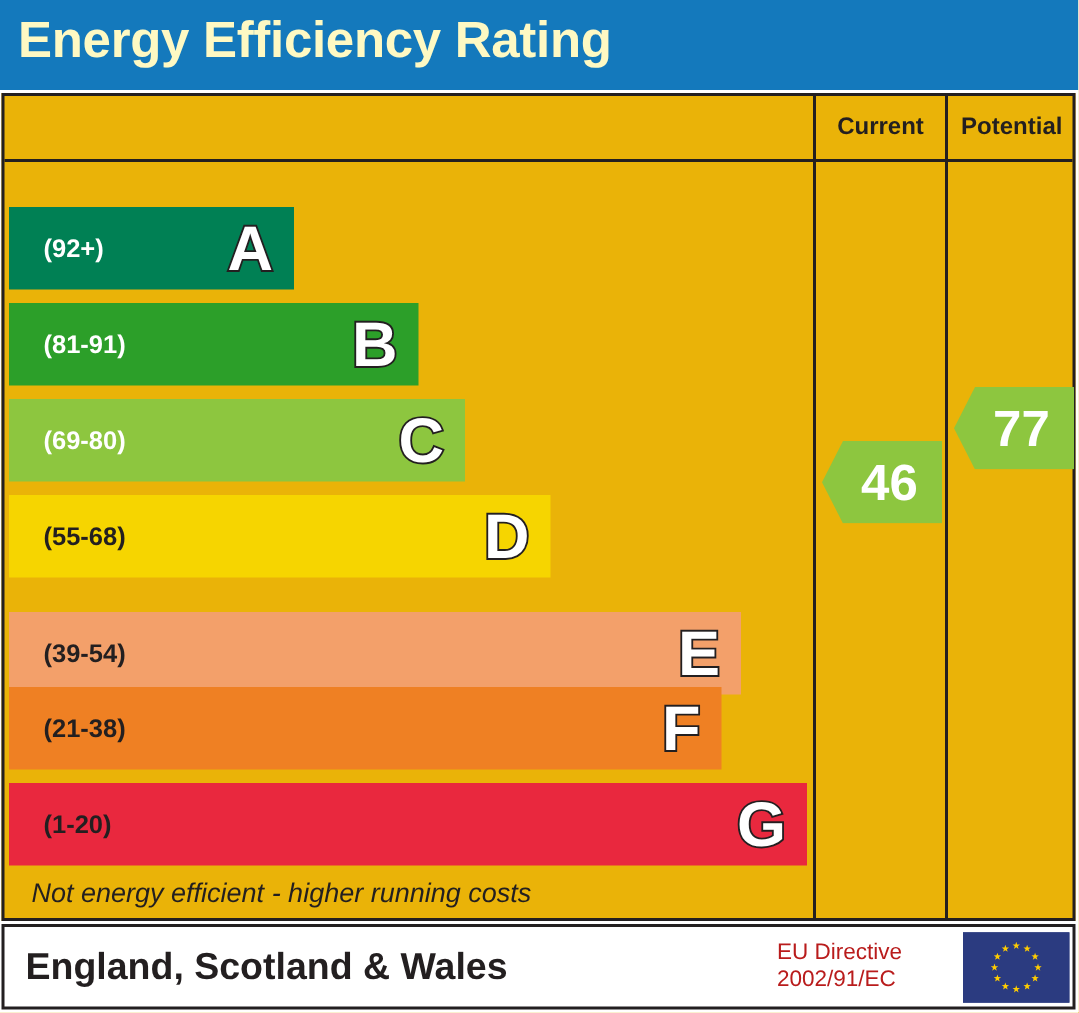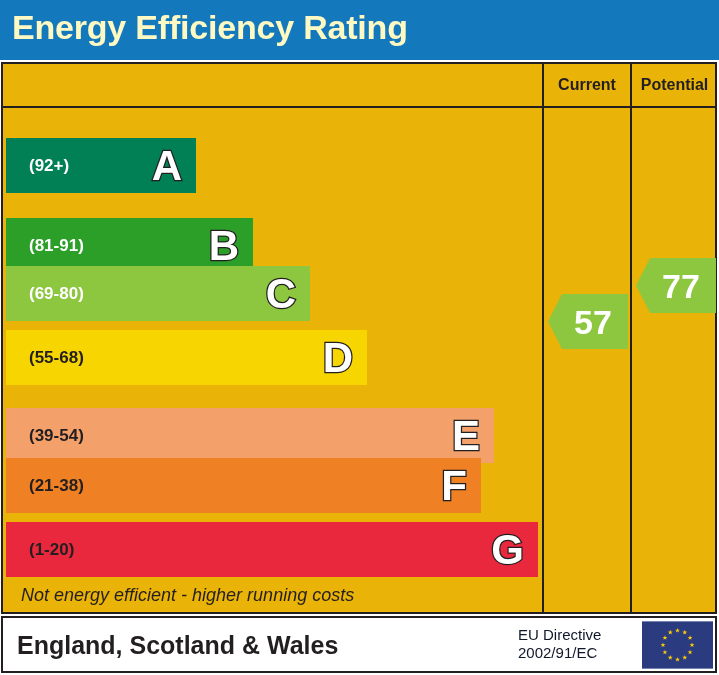--- a/index.html
+++ b/index.html
@@ -169,21 +169,21 @@
     font-weight: bold;
     color: #231f20;
     white-space: nowrap;
   }
   .footer-directive {
     position: absolute;
     left: 515px;
     top: 50%;
     transform: translateY(-50%);
     font-size: 15px;
-    color: #0f172a;
+    color: #b91c1c;
     line-height: 1.25;
     text-align: left;
     white-space: nowrap;
   }
   .eu-flag {
     position: absolute;
     left: 639px;
     top: 50%;
     transform: translateY(-50%);
     width: 71px;
@@ -210,21 +210,21 @@
     <div class="col-head col-head-current">Current</div>
     <div class="col-head col-head-potential">Potential</div>
 
     <div class="caption caption-bottom">Not energy efficient - higher running costs</div>
 
     <div class="bands" id="bands-host">
         <div class="band" style="top: 74px; width: 190px; background: rgb(0, 128, 84);">
           <div class="band-range">(92+)</div>
           <div class="band-letter">A</div>
         </div>
-        <div class="band" style="top: 154px; width: 247px; background: rgb(44, 159, 41); text-align: right;">
+        <div class="band" style="top: 138px; width: 273px; background: rgb(44, 159, 41); text-align: right;">
           <div class="band-range">(81-91)</div>
           <div class="band-letter">B</div>
         </div>
         <div class="band" style="top: 202px; width: 304px; background: rgb(141, 198, 63);">
           <div class="band-range">(69-80)</div>
           <div class="band-letter">C</div>
         </div>
         <div class="band" style="top: 266px; width: 361px; background: rgb(246, 213, 0);">
           <div class="band-range dark">(55-68)</div>
           <div class="band-letter">D</div>
@@ -238,21 +238,21 @@
           <div class="band-letter">F</div>
         </div>
         <div class="band" style="top: 458px; width: 532px; background: rgb(233, 40, 62);">
           <div class="band-range dark">(1-20)</div>
           <div class="band-letter">G</div>
         </div>
       </div>
 
     <div id="arrows-host">
         <div class="arrow" style="left: 545px; width: 80px; top: 230px; background: rgb(141, 198, 63);">
-          <div class="arrow-value">57</div>
+          <div class="arrow-value">46</div>
         </div>
         <div class="arrow" style="left: 633px; width: 80px; top: 194px; background: rgb(141, 198, 63);">
           <div class="arrow-value">77</div>
         </div>
       </div>
   </div>
 
   <div class="footer-frame">
     <div class="footer-region">England, Scotland &amp; Wales</div>
     <div class="footer-directive">

